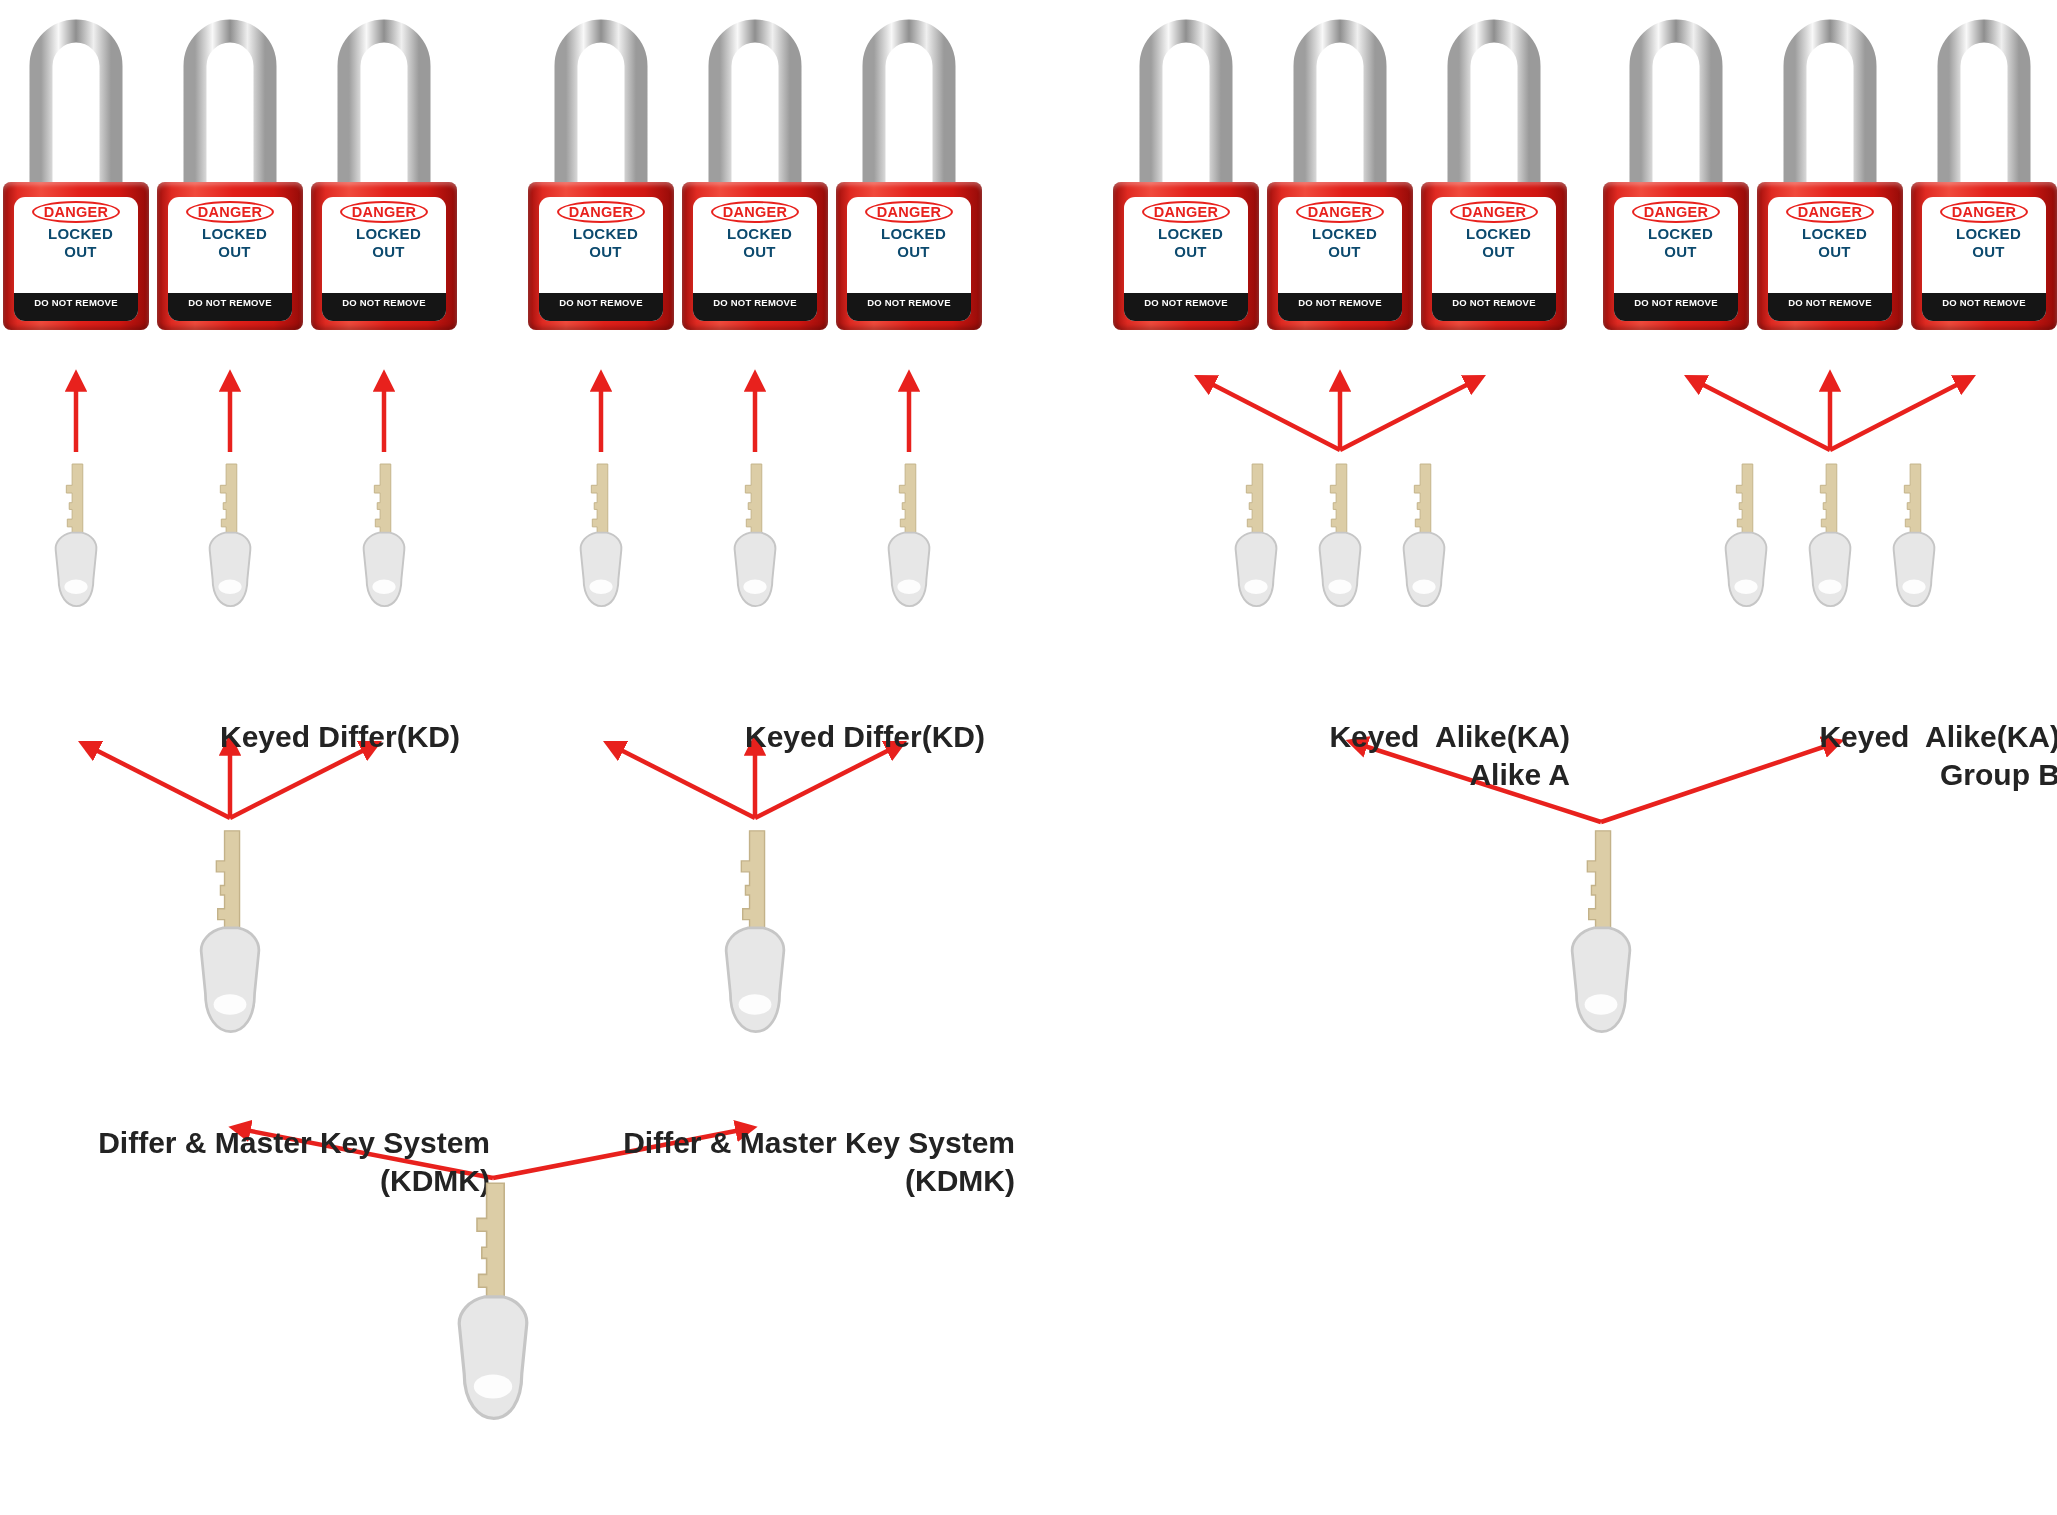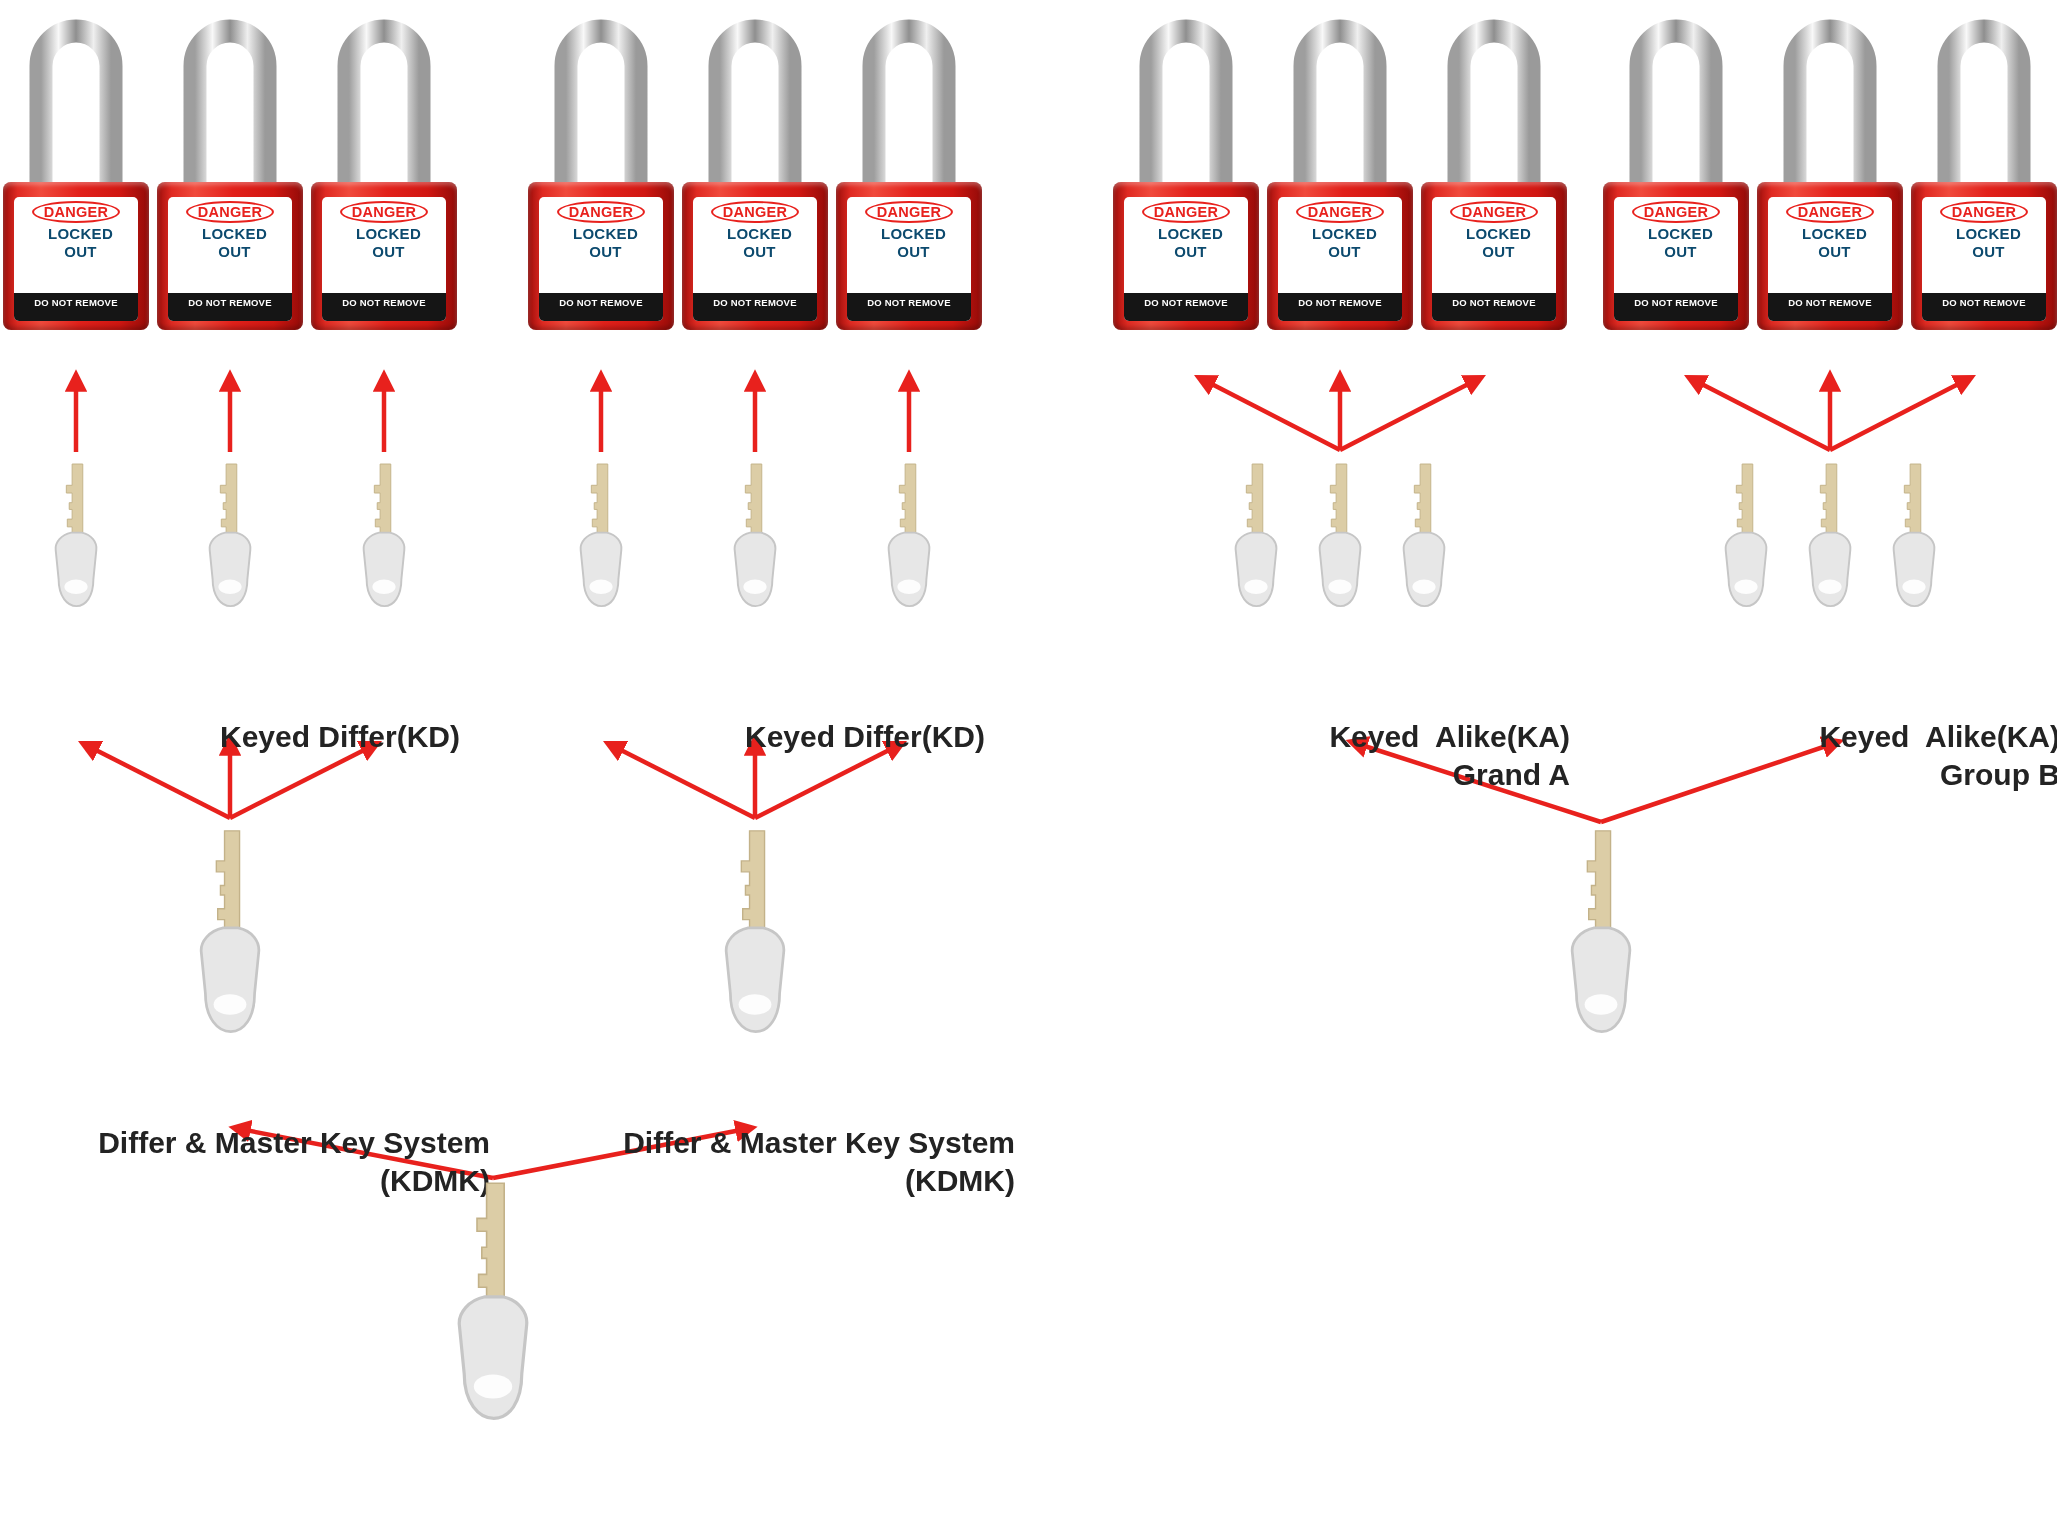--- a/index.html
+++ b/index.html
@@ -12,21 +12,21 @@
   .arrow-layer line { stroke:var(--red,#e8211d); stroke-width:4.5; }
 
   
   .padlock { position:absolute; top:6px; width:146px; }
   .shackle { display:block; margin:0 auto; }
   .lock-body {
     position:relative; width:146px; height:148px; margin-top:-20px; border-radius:8px;
     background:linear-gradient(90deg,#9c0d0a 0%,#e02a22 10%,#f04a3c 26%,var(--lock-red,#e2211b) 52%,#d01712 80%,#930b08 100%);
     box-shadow:inset 0 3px 4px rgba(255,255,255,.30), inset 0 -3px 5px rgba(0,0,0,.25);
   }
-  .lock-label { position:absolute; left:11px; right:11px; top:15px; bottom:9px; background:#fff; border-radius:5px; text-align:center; overflow:hidden; }
+  .lock-label { position:absolute; left:11px; right:11px; top:15px; bottom:9px; background:#fff; border-radius:11px; text-align:center; overflow:hidden; }
   .danger-oval { display:inline-block; margin-top:4px; border:2.5px solid var(--red,#d21e1e); border-radius:50%; padding:1px 10px; color:var(--red,#d21e1e); font-weight:bold; font-size:14.5px; letter-spacing:.3px; }
   .locked-text { font-weight:bold; font-size:15px; line-height:1.18; color:#0c4a6e; margin-top:2px; letter-spacing:.3px;margin-left:9px; }
   .strip { position:absolute; left:0; right:0; bottom:0; height:28px; background:#151515; color:#fff; font-size:9.5px; font-weight:bold; line-height:20px; letter-spacing:.2px; }
 
   
   .key { position:absolute; }
 
   
   .diagram-label { position:absolute; font-weight:700; font-size:30px; line-height:38px; color:#232323; text-align:right; white-space:pre-wrap; }
   .diagram-label div:empty { display:none; }
@@ -270,21 +270,21 @@
       <use href="#keyShape"></use>
     </svg>
 
   <div class="diagram-label" style="left:0;top:642px;width:460px">
     <div>Keyed Differ(KD)</div>
   </div>
   <div class="diagram-label" style="left:525px;top:642px;width:460px">
     <div>Keyed Differ(KD)</div>
   </div>
   <div class="diagram-label" style="left:1110px;top:642px;width:460px">
-    <div>Keyed  Alike(KA)</div><div>Grand A</div>
+    <div>Keyed  Alike(KA)</div><div>Alike A</div>
   </div>
   <div class="diagram-label" style="left:1600px;top:642px;width:460px">
     <div>Keyed  Alike(KA)</div><div>Group B</div>
   </div>
 
   <svg class="key" style="left:189px;top:828px" width="82" height="212" viewBox="0 0 60 155">
       <use href="#keyShape"></use>
     </svg>
   <svg class="key" style="left:714px;top:828px" width="82" height="212" viewBox="0 0 60 155">
       <use href="#keyShape"></use>

